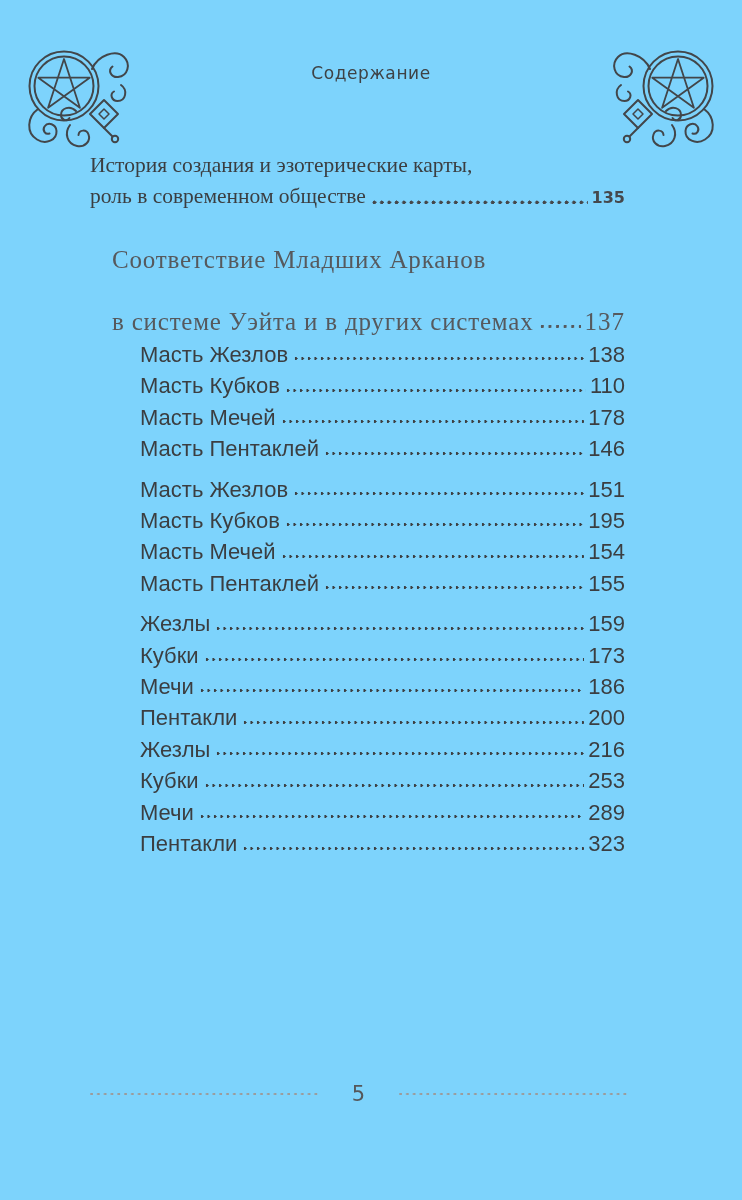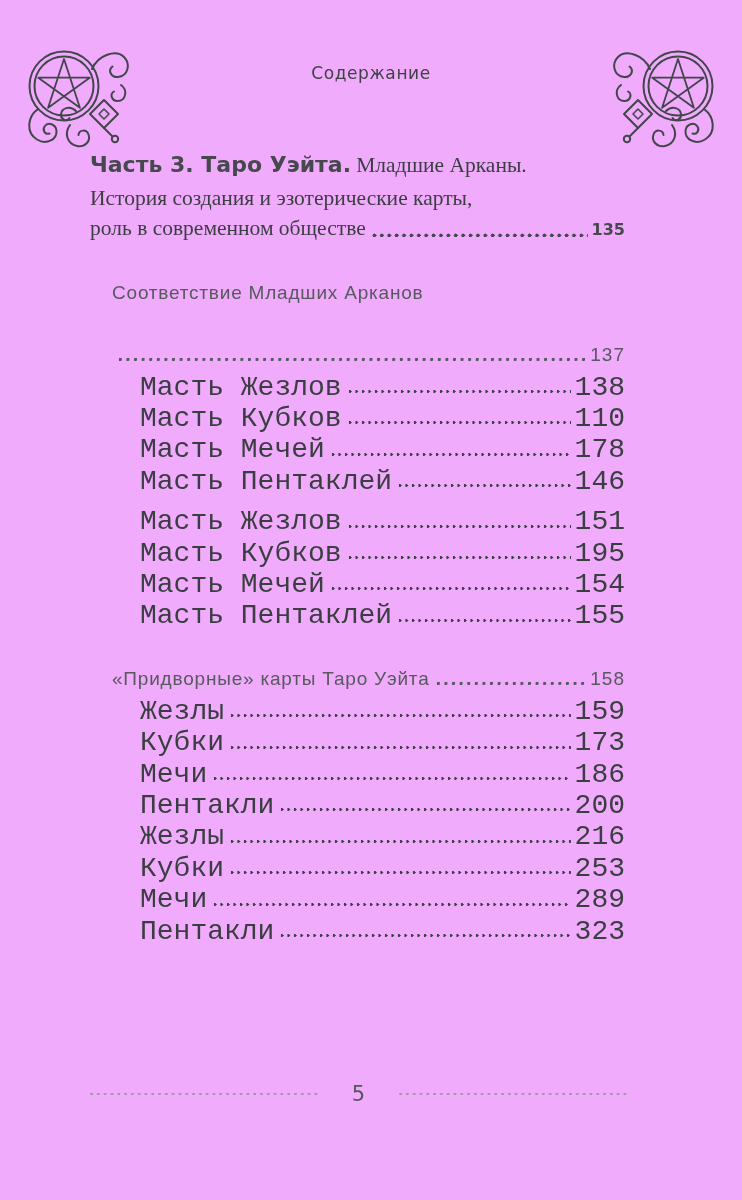--- a/index.html
+++ b/index.html
@@ -4,21 +4,21 @@
 <style>
   html,body { margin:0; padding:0; }
   body {
     width:742px; height:1200px;
     background:#f4f4f4;
     font-family:"DejaVu Sans", sans-serif;
   }
   .page {
     position:relative;
     width:742px; height:1200px;
-    background:#f0abfc;
+    background:#7dd3fc;
     overflow:hidden;
   }
 
   
   .ornament {
     position:absolute; top:44px;
     width:118px; height:108px;
   }
   .ornament.left  { left:18px; }
   .ornament.right { right:18px; transform:scaleX(-1); }
@@ -74,34 +74,34 @@
     font-family:"Liberation Serif","DejaVu Serif", serif;
     font-size:21.5px; color:#3b3e41;
   }
   .ch-page {
     font-family:"DejaVu Sans", sans-serif;
     font-weight:bold; font-size:16px; color:#45484c;
   }
 
   
   .sec-line, .sec-row {
-    font-family:Liberation Sans, sans-serif;
-    font-size:19px; letter-spacing:0.8px;
+    font-family:Liberation Serif, serif;
+    font-size:25px; letter-spacing:0.8px;
     color:#56595d;
     line-height:30px;
     margin-top:32px;
   }
   .sec-heading { padding-left:22px; }
   .sec-page { letter-spacing:1px;text-align:center; }
 
   
   .items { padding-left:50px; margin-top:2px; }
   .item-row {
-    font-family:Liberation Mono, monospace;
-    font-size:28px; color:#3b3e41;
+    font-family:Liberation Sans, sans-serif;
+    font-size:22px; color:#3b3e41;
     line-height:31.4px;
   }
   .section { margin-bottom:9px; }
 
   
   .footer {
     position:absolute; top:1082px; left:90px; right:115px;
     display:flex; align-items:center;
     height:24px;
   }
@@ -157,36 +157,33 @@
         <path d="M52 80 C 46 88 49 99 59 101 C 67 102.5 73 96 70.5 89.5 C 68.5 84 61 84.5 60.5 90"></path>
       </g>
     </svg>
   </div>
 
   <div class="page-title">Содержание</div>
 
   <div class="toc">
 
     <div class="chapter">
-      <div>
-        <span class="ch-bold">Часть 3. Таро Уэйта.</span>
-        <span class="ch-serif">Младшие Арканы.</span>
-      </div>
       <div class="ch-serif">История создания и эзотерические карты,</div>
       <div class="row">
         <span class="ch-serif">роль в современном обществе</span>
         <span class="leader leader-bold"></span>
         <span class="ch-page">135</span>
       </div>
     </div>
 
     <div class="section">
       <div class="sec-heading">
         <div class="sec-line">Соответствие Младших Арканов</div>
         <div class="row sec-row">
+          <span>в системе Уэйта и в других системах</span>
           <span class="leader leader-sans"></span>
           <span class="sec-page">137</span>
         </div>
       </div>
       <div class="items">
         <div class="row item-row">
           <span>Масть Жезлов</span>
           <span class="leader leader-serif"></span>
           <span>138</span>
         </div>
@@ -227,27 +224,20 @@
         </div>
         <div class="row item-row">
           <span>Масть Пентаклей</span>
           <span class="leader leader-serif"></span>
           <span>155</span>
         </div>
       </div>
     </div>
 
     <div class="section">
-      <div class="sec-heading">
-        <div class="row sec-row">
-          <span>«Придворные» карты Таро Уэйта</span>
-          <span class="leader leader-sans"></span>
-          <span class="sec-page">158</span>
-        </div>
-      </div>
       <div class="items">
         <div class="row item-row">
           <span>Жезлы</span>
           <span class="leader leader-serif"></span>
           <span>159</span>
         </div>
         <div class="row item-row">
           <span>Кубки</span>
           <span class="leader leader-serif"></span>
           <span>173</span>

